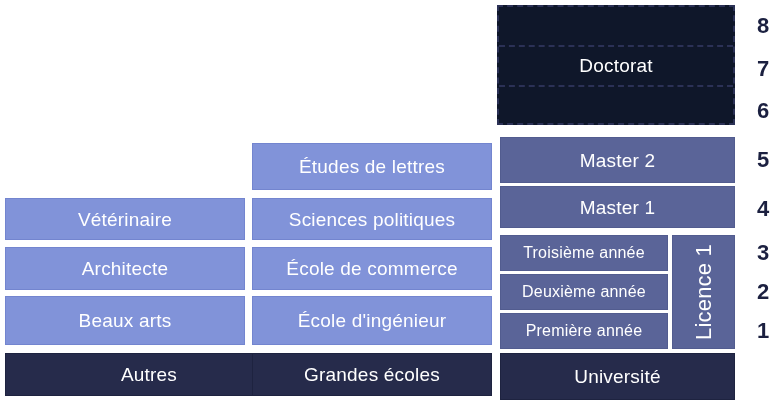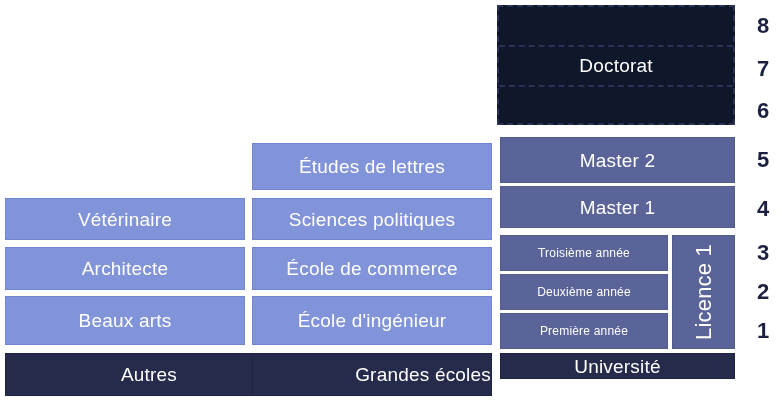--- a/index.html
+++ b/index.html
@@ -49,21 +49,21 @@
     border: 2px dashed #2b3156;
   }
   .dashline {
     position: absolute;
     left: 0;
     right: 0;
     height: 0;
     border-top: 2px dashed #2b3156;
   }
   .small {
-    font-size: 12px;
+    font-size: 16px;
   }
   .vertical {
     writing-mode: vertical-rl;
     transform: rotate(180deg);
     font-size: 22px;
   }
   .scale-num {
     position: absolute;
     width: 38px;
     text-align: center;
@@ -125,24 +125,24 @@
     <span>Première année</span>
   </div>
 
   <div class="box mid" style="left:672px; top:235px; width:63px; height:114px;">
     <span class="vertical">Licence 1</span>
   </div>
 
   <div class="box dark" style="left:5px; top:353px; width:288px; height:43px;">
     <span>Autres</span>
   </div>
-  <div class="box dark" style="left:252px; top:353px; width:240px; height:43px;justify-content:flex-end;">
+  <div class="box dark" style="left:252px; top:353px; width:240px; height:43px;">
     <span>Grandes écoles</span>
   </div>
-  <div class="box dark" style="left:500px; top:353px; width:235px; height:26px;">
+  <div class="box dark" style="left:500px; top:353px; width:235px; height:47px;">
     <span>Université</span>
   </div>
 
   <div class="scale-num" style="left:744px; top:15px;">8</div>
   <div class="scale-num" style="left:744px; top:58px;">7</div>
   <div class="scale-num" style="left:744px; top:100px;">6</div>
   <div class="scale-num" style="left:744px; top:149px;">5</div>
   <div class="scale-num" style="left:744px; top:198px;">4</div>
   <div class="scale-num" style="left:744px; top:242px;">3</div>
   <div class="scale-num" style="left:744px; top:281px;">2</div>

